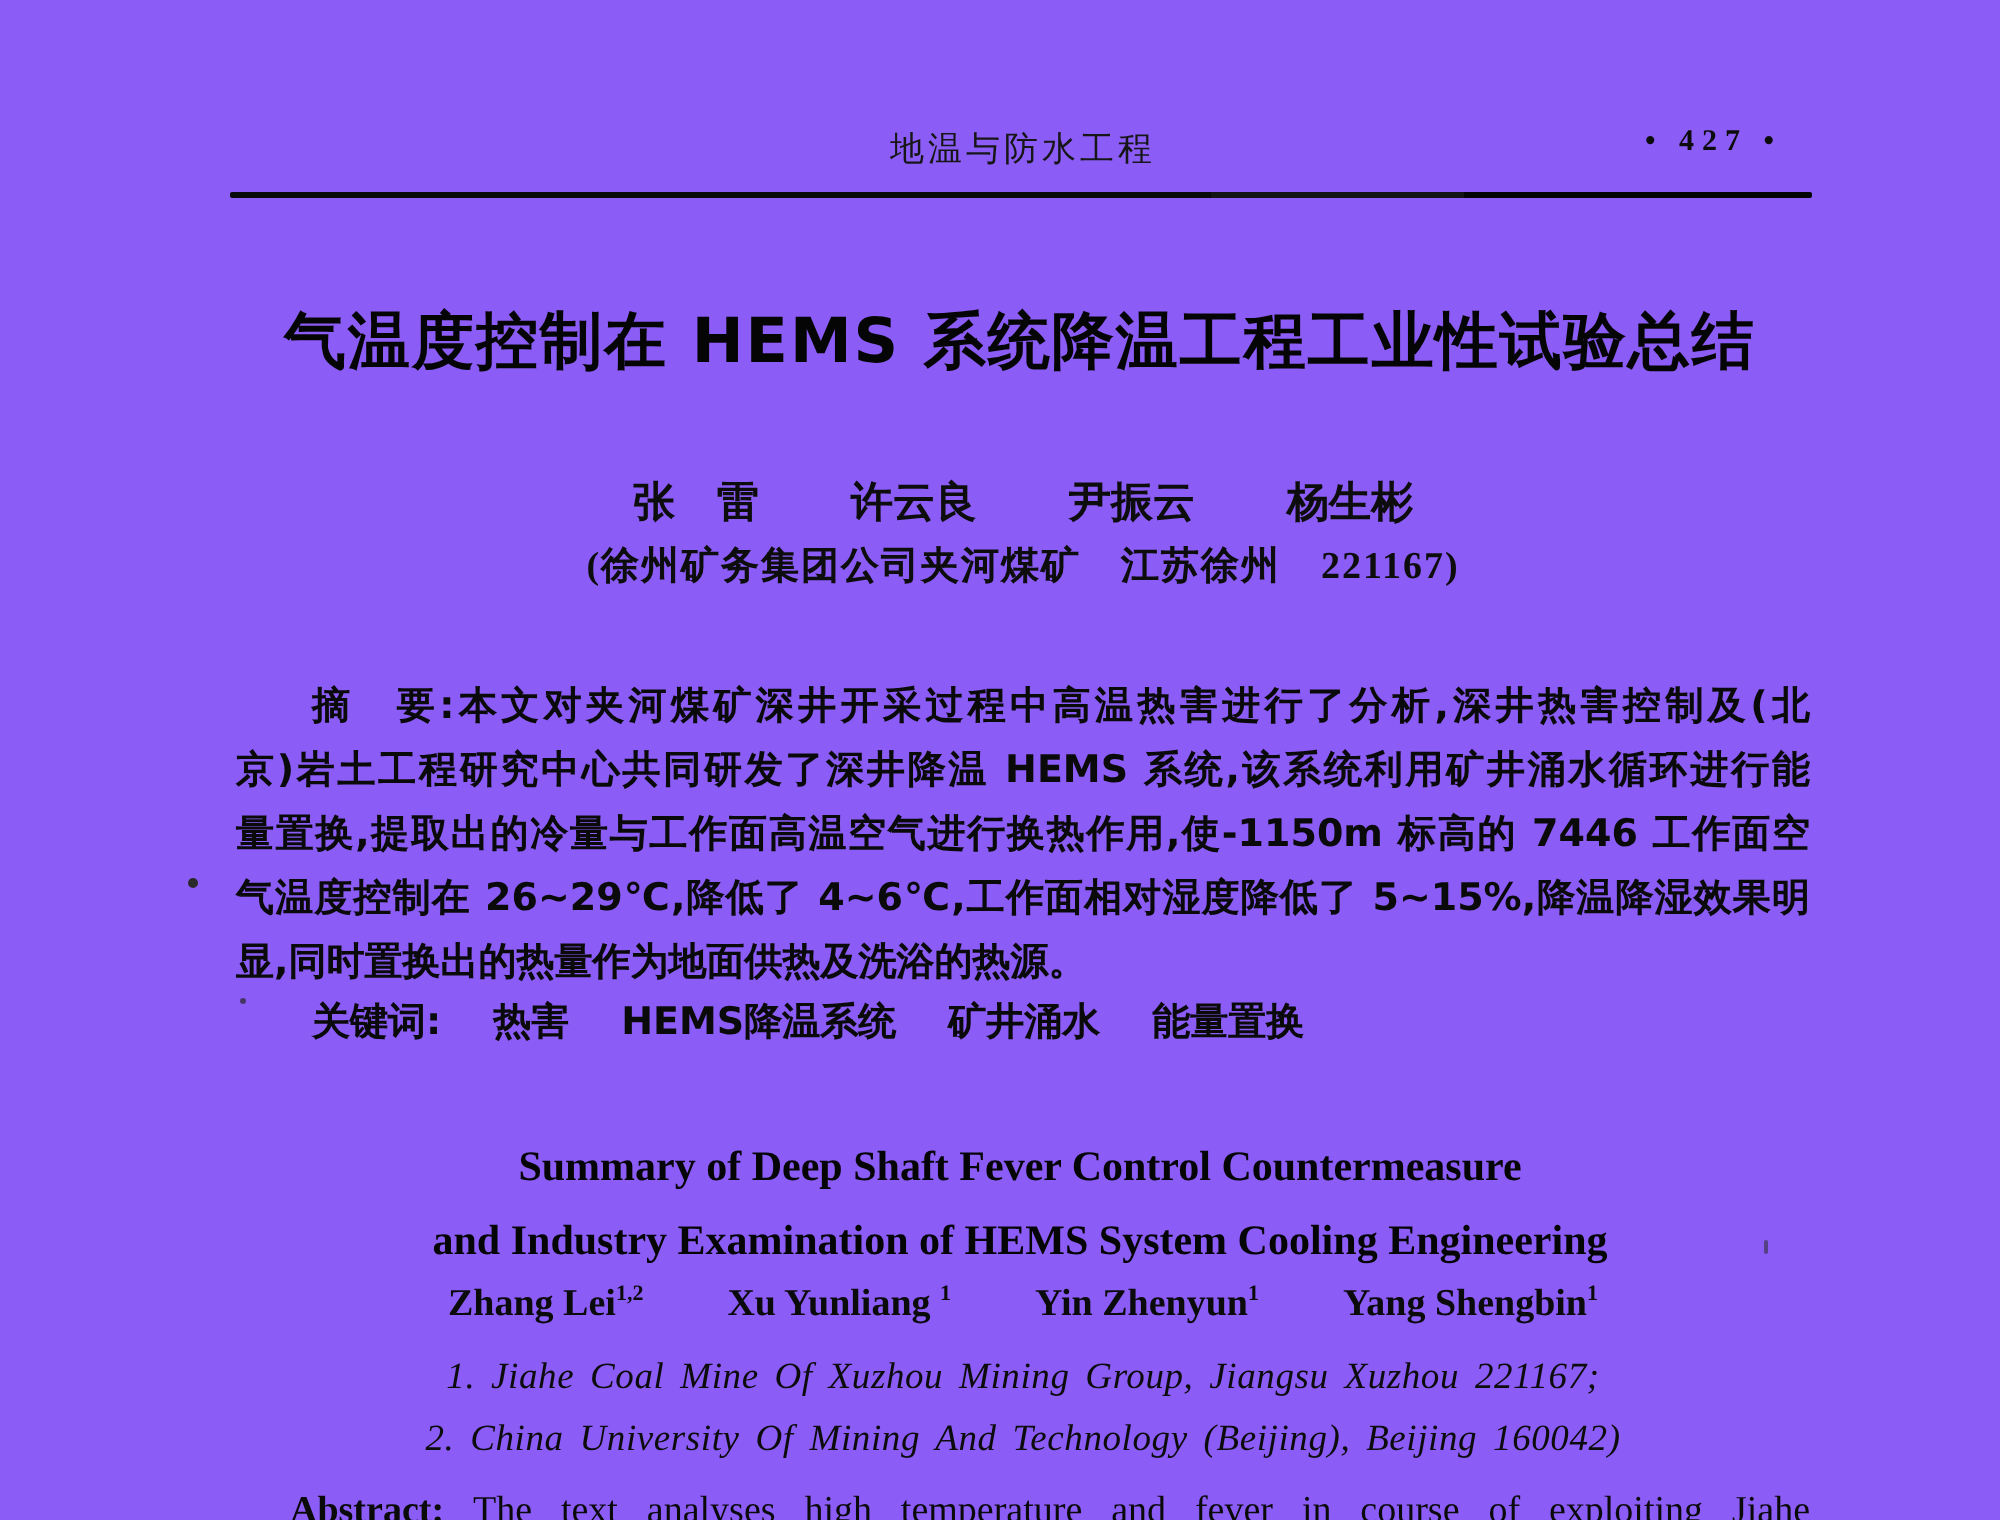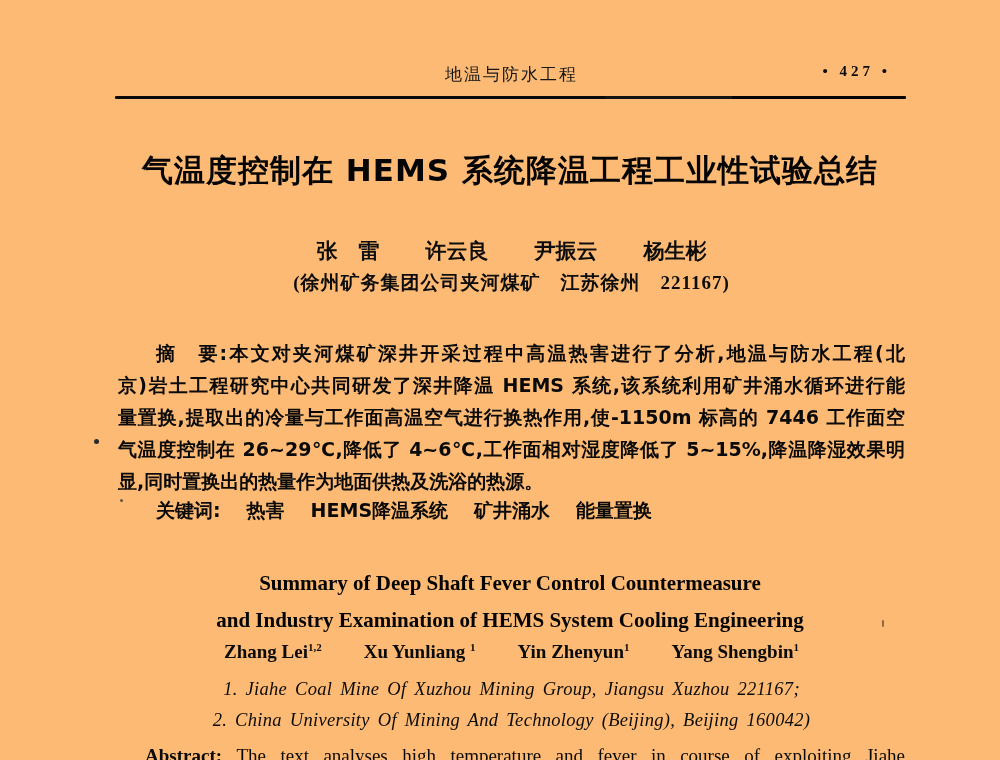--- a/index.html
+++ b/index.html
@@ -2,21 +2,21 @@
 <html><head>
 <meta charset="utf-8">
 <style>
   * { margin: 0; padding: 0; box-sizing: border-box; }
   html, body { background: #e8e8e8; }
   body { width: 1000px; height: 760px; overflow: hidden; }
 
   .page {
     position: relative;
     width: 1000px; height: 760px;
-    background: #fdba74;
+    background: #8b5cf6;
     overflow: hidden;
     color: #111111;
     font-family: "DejaVu Sans", "Liberation Sans", sans-serif;
     text-decoration: underline;
   }
 
   
   .running-head {
     position: absolute; top: 63px; left: 118px; width: 787px; height: 26px;
   }
@@ -116,21 +116,21 @@
   <div class="cn-authors">
     <span>张　雷</span>
     <span>许云良</span>
     <span>尹振云</span>
     <span>杨生彬</span>
   </div>
 
   <div class="cn-affiliation">(徐州矿务集团公司夹河煤矿　江苏徐州　221167)</div>
 
   <div class="cn-abstract">
-    <div class="abs-line fill indent"><span class="abs-label">摘　要:</span><span>本文对夹河煤矿深井开采过程中高温热害进行了分析,地温与防水工程(北</span></div>
+    <div class="abs-line fill indent"><span class="abs-label">摘　要:</span><span>本文对夹河煤矿深井开采过程中高温热害进行了分析,深井热害控制及(北</span></div>
     <div class="abs-line fill">京)岩土工程研究中心共同研发了深井降温 HEMS 系统,该系统利用矿井涌水循环进行能</div>
     <div class="abs-line fill">量置换,提取出的冷量与工作面高温空气进行换热作用,使-1150m 标高的 7446 工作面空</div>
     <div class="abs-line fill">气温度控制在 26~29℃,降低了 4~6℃,工作面相对湿度降低了 5~15%,降温降湿效果明</div>
     <div class="abs-line">显,同时置换出的热量作为地面供热及洗浴的热源。</div>
   </div>
 
   <div class="cn-keywords">
     <span>关键词:</span><span class="kw-term">热害</span><span class="kw-term">HEMS降温系统</span><span class="kw-term">矿井涌水</span><span class="kw-term">能量置换</span>
   </div>
 

